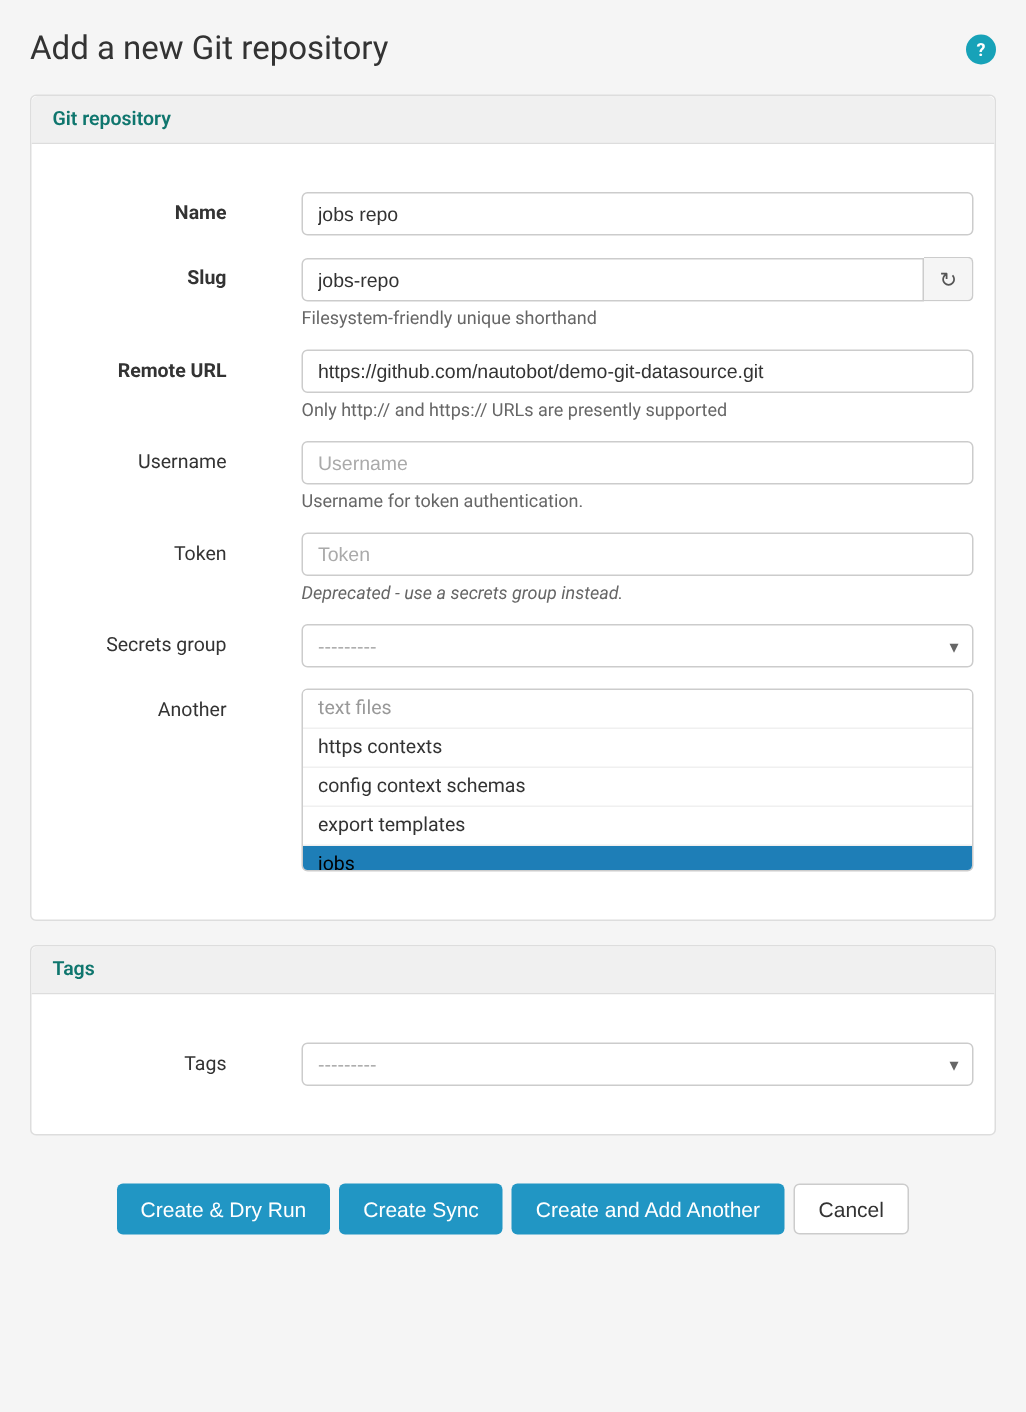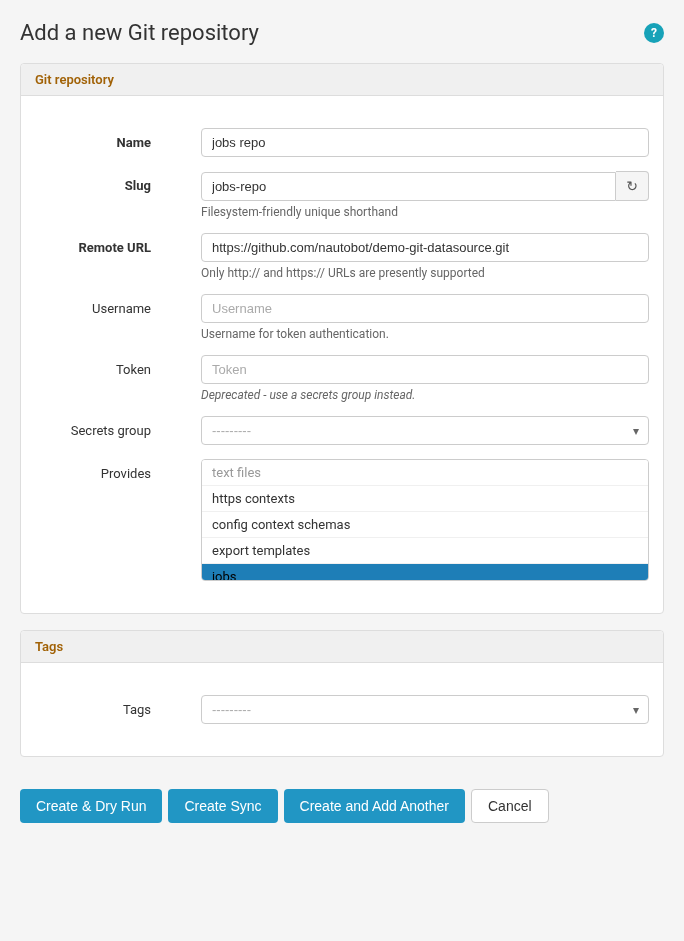--- a/index.html
+++ b/index.html
@@ -43,21 +43,21 @@
       border: 1px solid #ddd;
       border-radius: 4px;
       margin-bottom: 16px;
     }
     .card-header {
       background: #f0f0f0;
       border-bottom: 1px solid #ddd;
       padding: 8px 14px;
       font-size: 13px;
       font-weight: 600;
-      color: #a16207;
+      color: #0f766e;
       border-radius: 4px 4px 0 0;
     }
     .card-body {
       padding: 32px 14px;
     }
     .form-row {
       display: flex;
       align-items: flex-start;
       margin-bottom: 14px;
     }
@@ -171,20 +171,21 @@
     .provides-option.selected {
       background: #1e7eb7;
       color: #000000;
     }
     .provides-option.faded {
       color: #999;
       font-style: normal;
     }
     .footer-buttons {
       display: flex;
+      justify-content: center;
       gap: 6px;
       padding: 16px 0 10px;
     }
     .btn {
       padding: 8px 16px;
       border: none;
       border-radius: 4px;
       font-size: 14px;
       cursor: pointer;
       font-weight: 400;
@@ -265,21 +266,21 @@
         <div class="form-control-wrap">
           <div class="select-wrap">
             <select class="form-select">
               <option value="">---------</option>
             </select>
           </div>
         </div>
       </div>
 
       <div class="form-row">
-        <label class="form-label">Provides</label>
+        <label class="form-label">Another</label>
         <div class="form-control-wrap">
           <div class="provides-list">
             <div class="provides-list-inner">
               <div class="provides-option faded">text files</div>
               <div class="provides-option">https contexts</div>
               <div class="provides-option">config context schemas</div>
               <div class="provides-option">export templates</div>
               <div class="provides-option selected">jobs</div>
             </div>
           </div>

